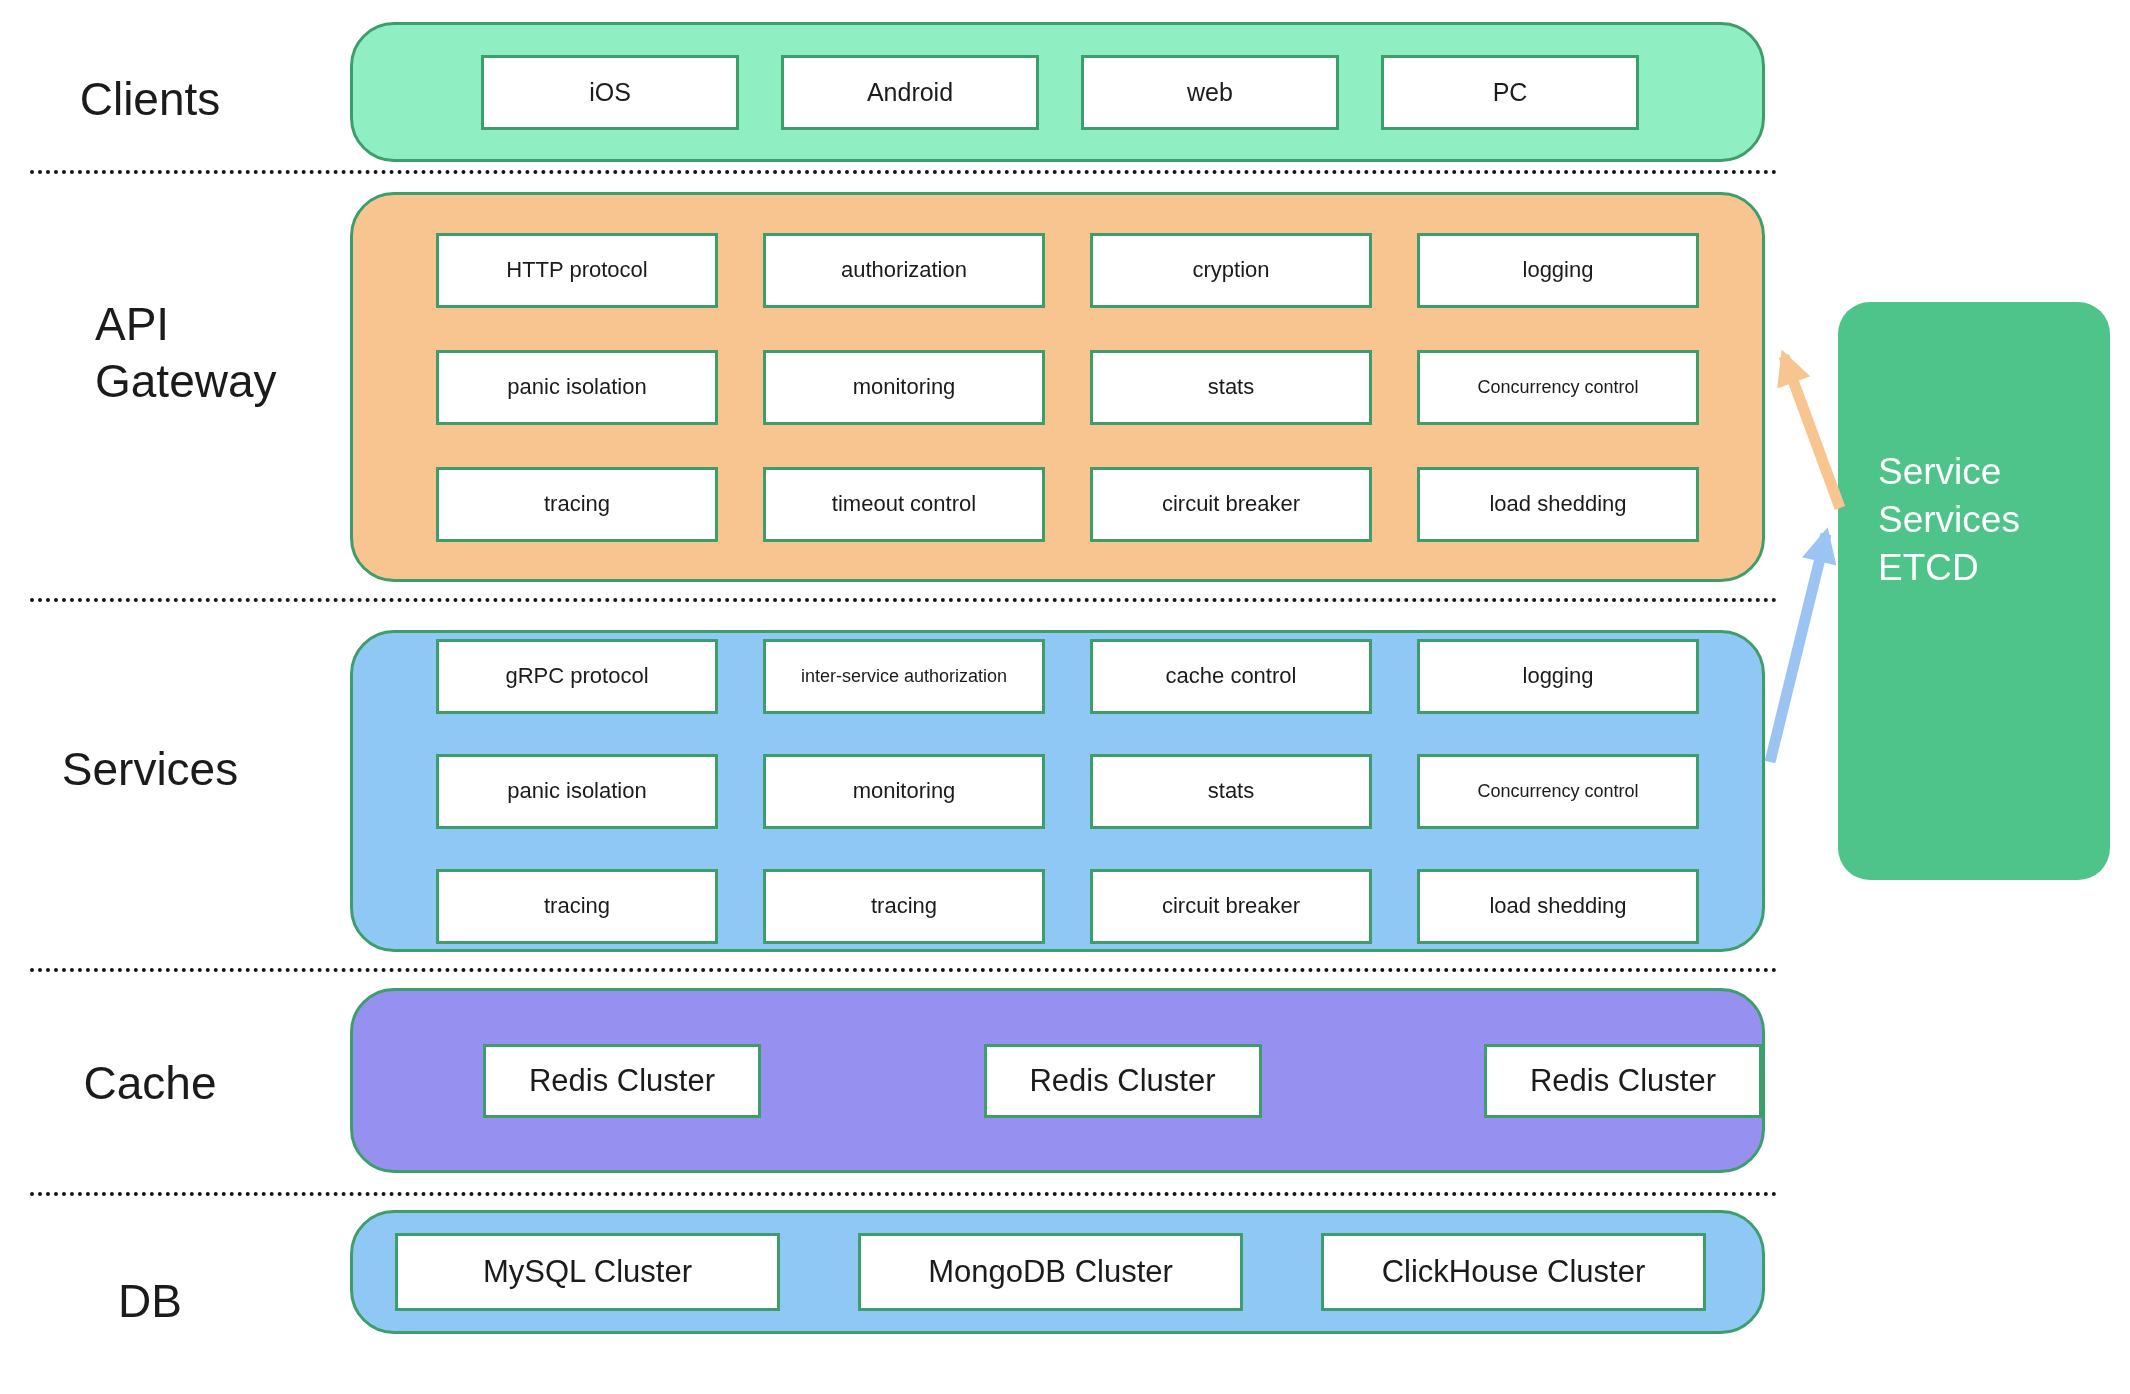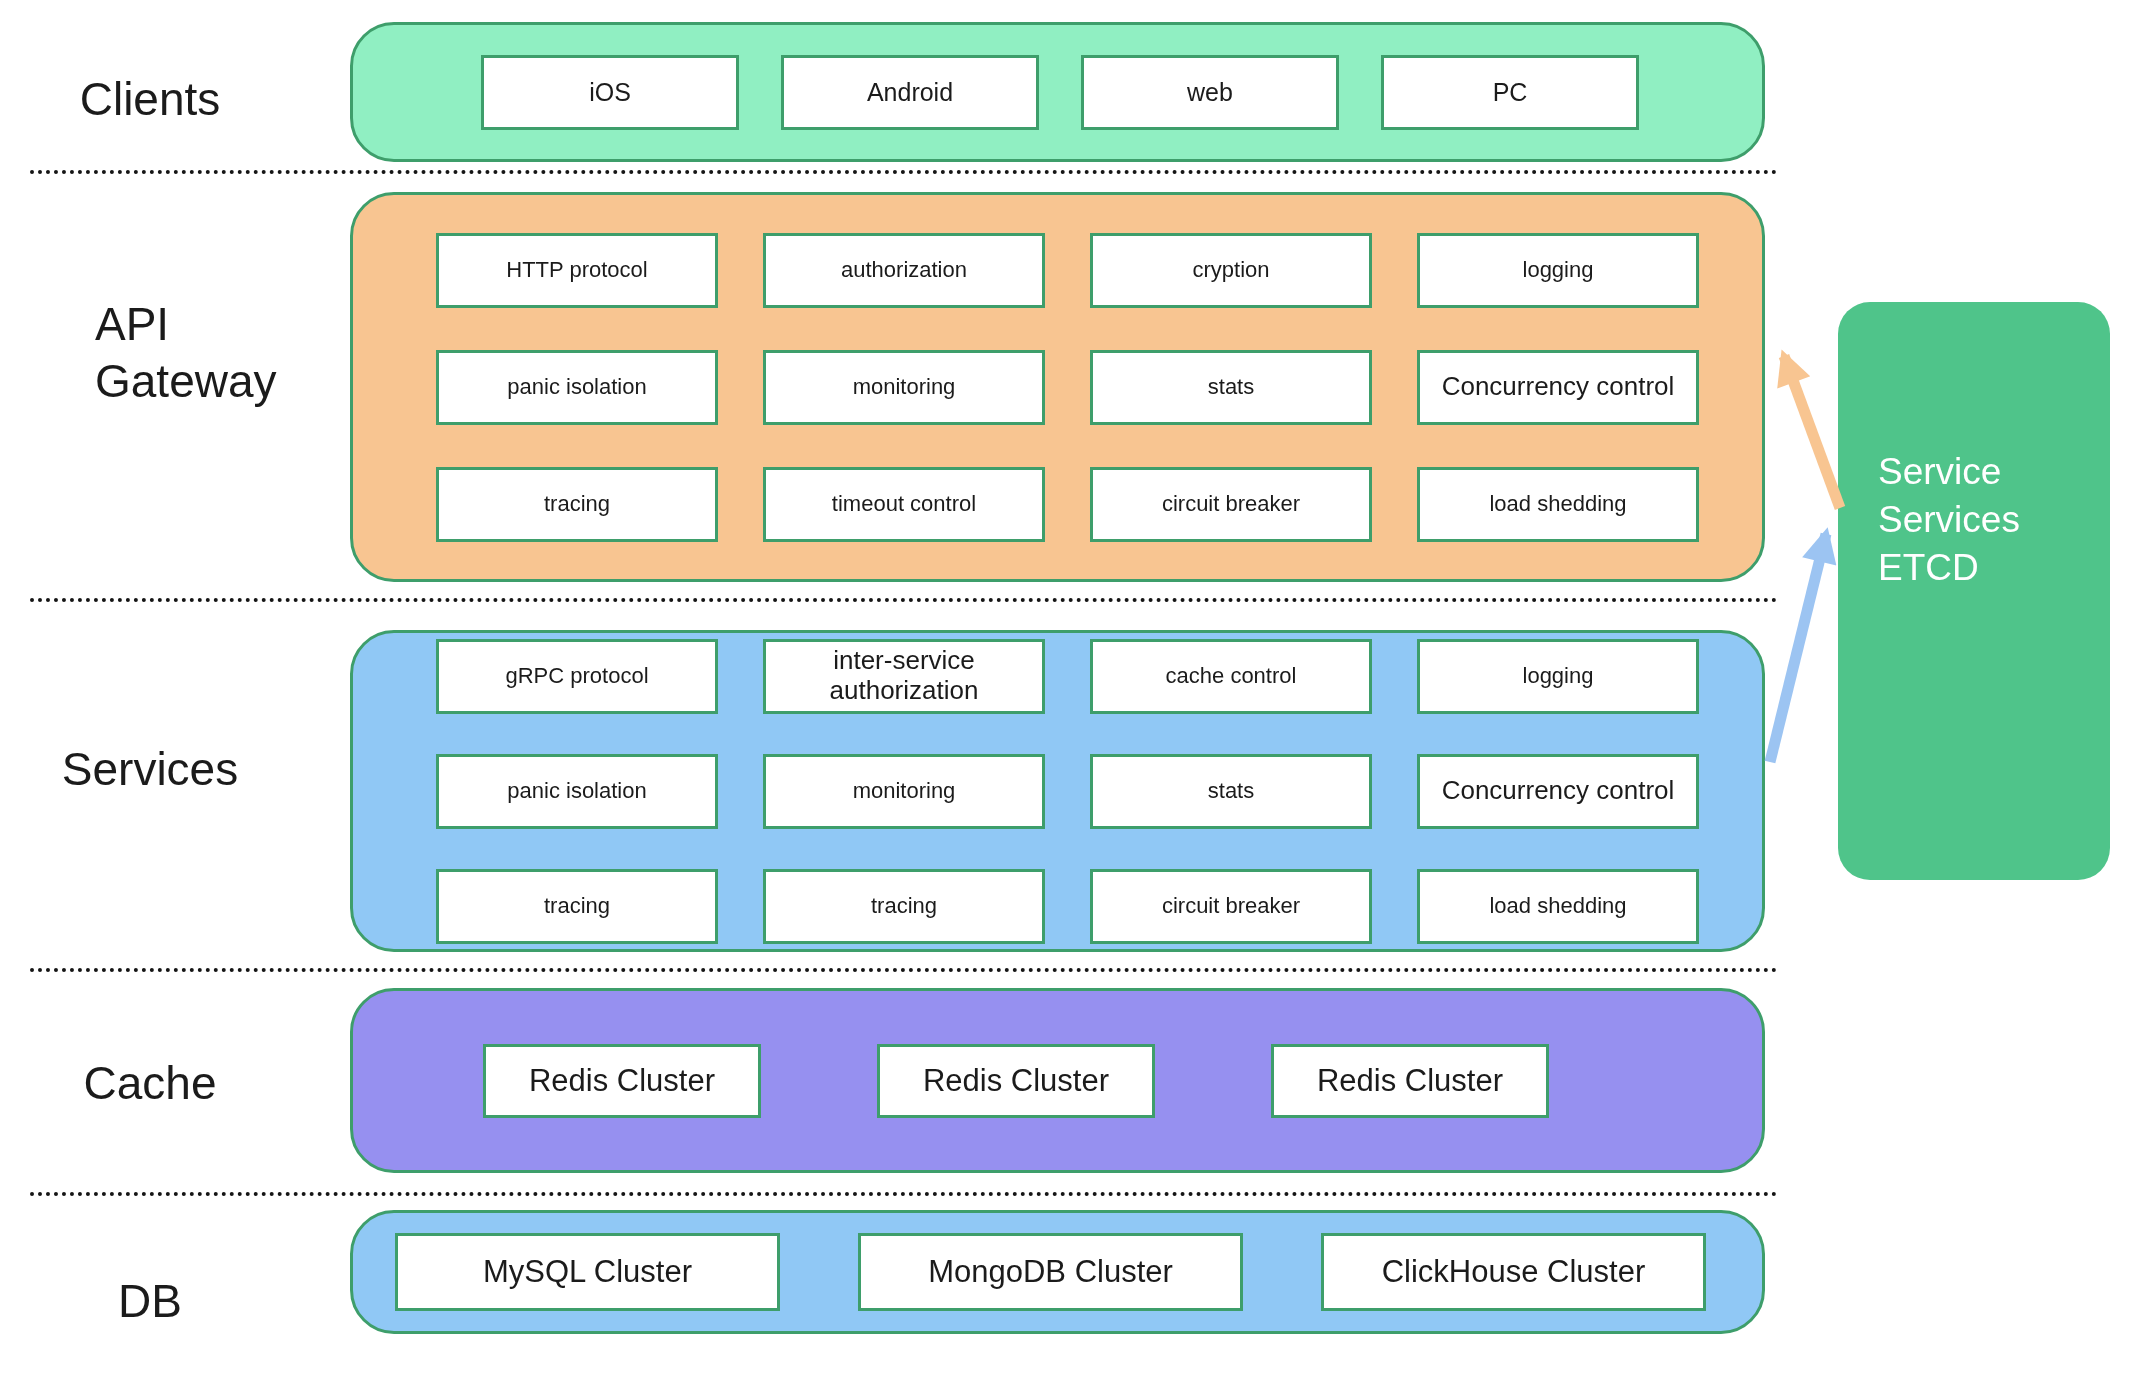--- a/index.html
+++ b/index.html
@@ -21,27 +21,27 @@
   .layer-clients {top:22px;  height:140px;background:var(--mint);}
   .layer-gateway {top:192px; height:390px;background:var(--orange);}
   .layer-services{top:630px; height:322px;background:var(--blue);}
   .layer-cache   {top:988px; height:185px;background:var(--purple);}
   .layer-db      {top:1210px;height:124px;background:var(--blue);}
   .grid{position:absolute;inset:0;display:flex;flex-direction:column;justify-content:center;gap:40px;}
   .layer-gateway .grid{gap:42px;}
   .grid-row{display:flex;padding-left:83px;gap:45px;}
   .flex-row{position:absolute;inset:0;display:flex;align-items:center;}
   .layer-clients .flex-row{padding-left:128px;gap:42px;}
-  .layer-cache   .flex-row{padding-left:130px;gap:116px;}
+  .layer-cache   .flex-row{padding-left:130px;gap:116px;justify-content:space-between;}
   .layer-db      .flex-row{padding-left:42px;gap:78px;}
   .box{background:#fff;border:3px solid var(--border-green);box-sizing:border-box;
        display:flex;align-items:center;justify-content:center;text-align:center;
        font-size:22px;line-height:1.15;color:var(--ink);}
   .grid-row .box{width:282px;height:75px;}
-  .box.small{font-size:26px;}
+  .box.small{font-size:18px;}
   .layer-clients .box{width:258px;height:75px;font-size:25px;}
   .layer-cache .box{width:278px;height:74px;font-size:31px;}
   .layer-db .box{width:385px;height:78px;font-size:31px;}
   
   .sep{position:absolute;left:30px;width:1748px;height:0;border-top:4px dotted var(--dot);}
   .sep-1{top:170px;} .sep-2{top:598px;} .sep-3{top:968px;} .sep-4{top:1192px;}
   
   .etcd{position:absolute;left:1838px;top:302px;width:272px;height:578px;
         background:var(--etcd-green);border-radius:32px;color:#fff;}
   .etcd-text{position:absolute;left:40px;top:146px;font-size:37px;line-height:1.3;}

